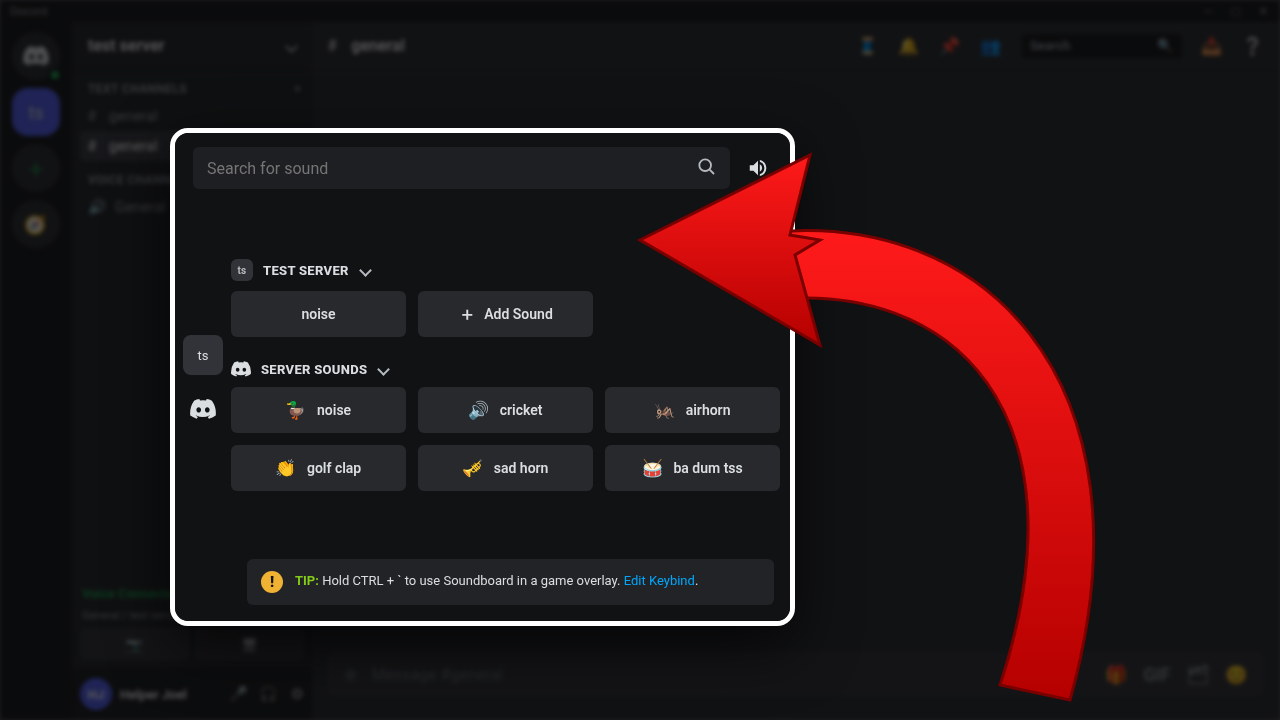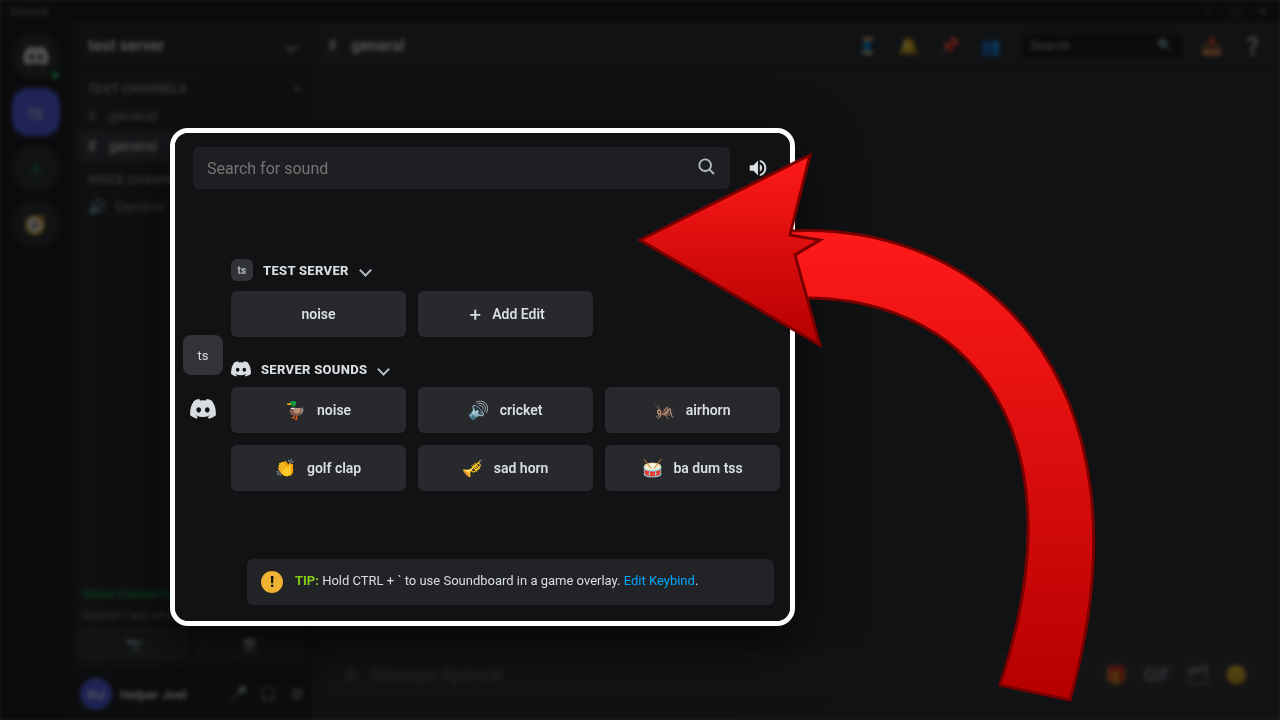--- a/index.html
+++ b/index.html
@@ -204,21 +204,21 @@
           <span class="mini-ts">ts</span>
           <span>TEST SERVER</span>
           <span class="chev"></span>
         </div>
         <div class="sound-grid two">
           <div class="sound-tile">
             <span>noise</span>
           </div>
           <div class="add-tile">
             <span class="plus">＋</span>
-            <span>Add Edit</span>
+            <span>Add Sound</span>
           </div>
         </div>
 
         <div class="group-head">
           <span style="display:flex;">
             <svg width="20" height="16" viewBox="0 0 71 55" fill="#dbdee1">
                 <path d="M60 4.6A58 58 0 0 0 45.6.3l-1.9 3.9a54 54 0 0 0-16.4 0L25.4.3A58 58 0 0 0 11 4.6 60 60 0 0 0 .5 45.3 59 59 0 0 0 18.4 54l2.9-4.7a38 38 0 0 1-6.2-3l1.5-1.1a42 42 0 0 0 36.8 0l1.5 1.1a38 38 0 0 1-6.2 3l2.9 4.7A59 59 0 0 0 70.5 45.3 60 60 0 0 0 60 4.6ZM23.7 37.3c-3.5 0-6.4-3.2-6.4-7.2s2.8-7.2 6.4-7.2 6.5 3.2 6.4 7.2c0 4-2.8 7.2-6.4 7.2Zm23.6 0c-3.5 0-6.4-3.2-6.4-7.2s2.8-7.2 6.4-7.2 6.5 3.2 6.4 7.2c0 4-2.8 7.2-6.4 7.2Z"></path>
               </svg>
           </span>
           <span>SERVER SOUNDS</span>

